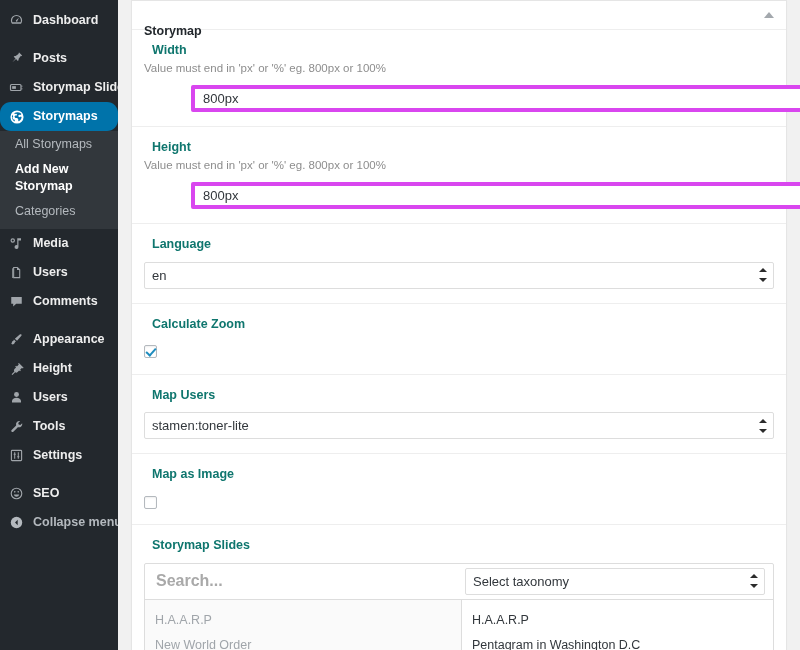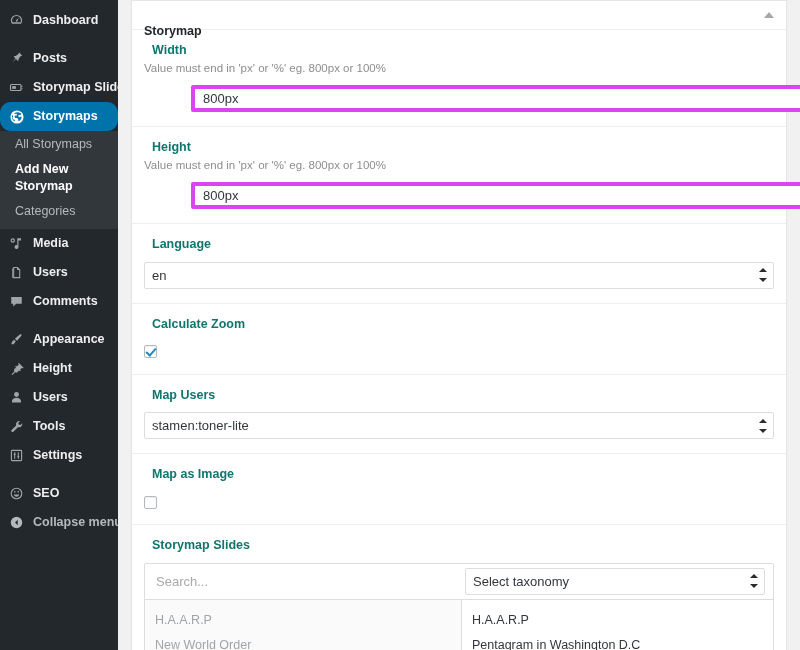--- a/index.html
+++ b/index.html
@@ -230,25 +230,26 @@
   .picker-top .left-cell {
     flex: 0 0 317px;
     padding: 4px 9px;
     display: flex;
     align-items: center;
   }
   .picker-top .left-cell input {
     width: 100%;
     border: none;
     outline: none;
-    font-size: 13px;
+    font-size: 16px;
     color: #1d4ed8;
     font-family: "Liberation Sans", sans-serif;
     background: transparent;
     height: 20px;
+    font-weight: bold;
   }
   .picker-top .left-cell input::placeholder { color: #a9a9a9; }
   .picker-top .right-cell {
     flex: 1 1 auto;
     padding: 4px 8px 4px 3px;
     display: flex;
     align-items: center;
   }
   .picker-body { display: flex; min-height: 120px; }
   .pane {

